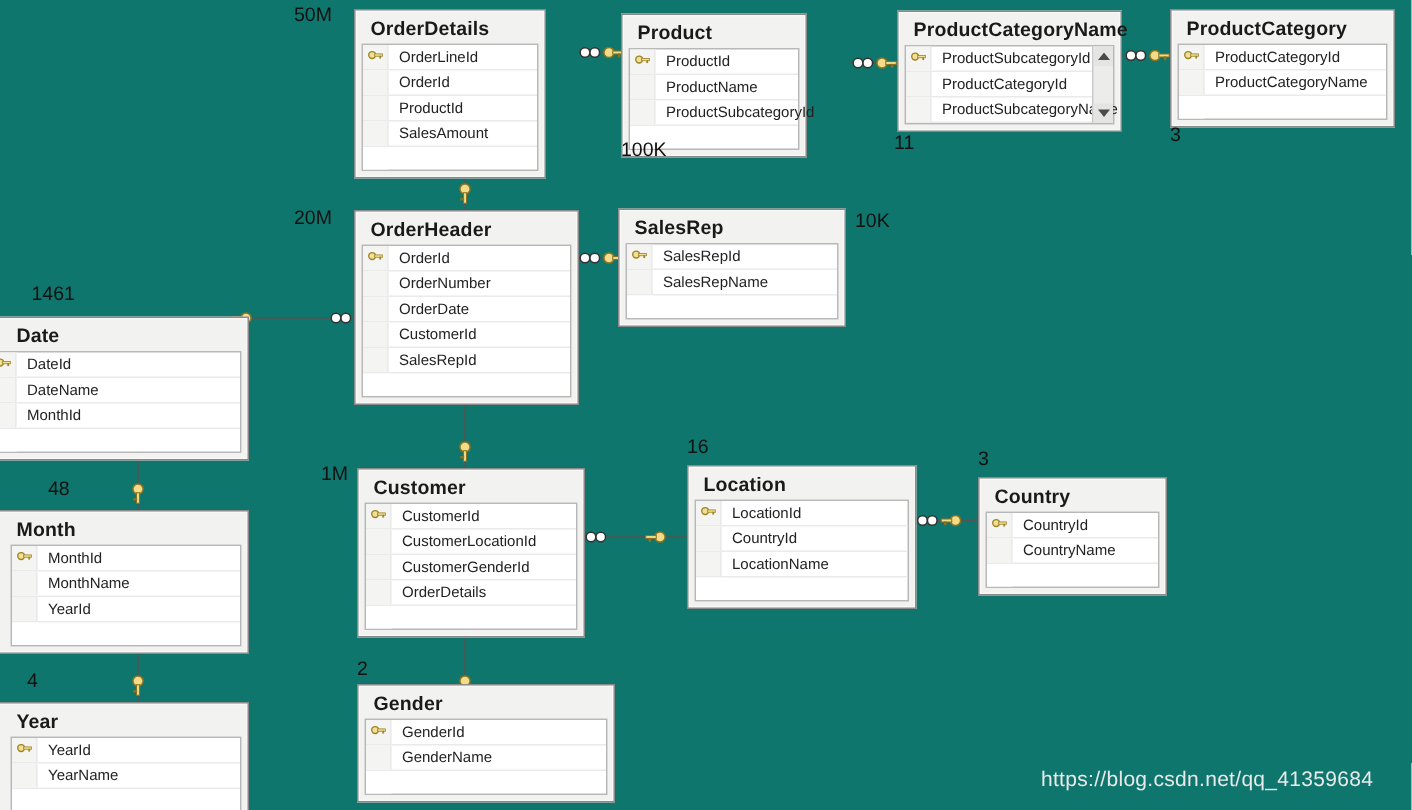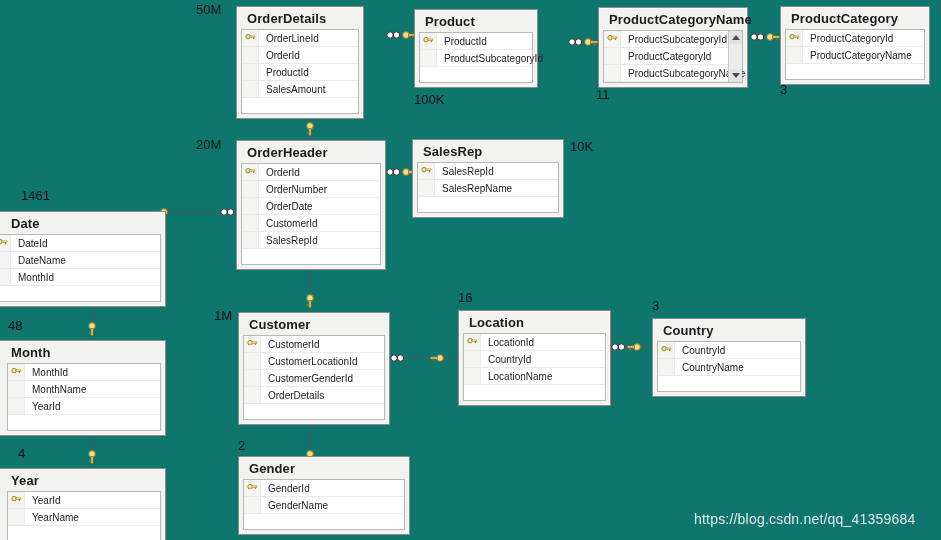--- a/index.html
+++ b/index.html
@@ -236,21 +236,21 @@
       </g>
   </svg>
 
   <div class="card-lbl" style="left:196px; top:2px;">50M</div>
   <div class="card-lbl" style="left:414px; top:92px;">100K</div>
   <div class="card-lbl" style="left:596px; top:87px;">11</div>
   <div class="card-lbl" style="left:780px; top:82px;">3</div>
   <div class="card-lbl" style="left:196px; top:137px;">20M</div>
   <div class="card-lbl" style="left:570px; top:139px;">10K</div>
   <div class="card-lbl" style="left:21px;  top:188px;">1461</div>
-  <div class="card-lbl" style="left:8px;  top:318px;text-align:right;">48</div>
+  <div class="card-lbl" style="left:32px;  top:318px;text-align:right;">48</div>
   <div class="card-lbl" style="left:18px;  top:446px;">4</div>
   <div class="card-lbl" style="left:214px; top:308px;">1M</div>
   <div class="card-lbl" style="left:458px; top:290px;">16</div>
   <div class="card-lbl" style="left:652px; top:298px;">3</div>
   <div class="card-lbl" style="left:238px; top:438px;">2</div>
 
   <div class="tbl" style="left:236px; top:6px; width:128px;">
     <div class="tbl-title">OrderDetails</div>
     <div class="tbl-body">
       <div class="frow">
@@ -288,20 +288,24 @@
       <div class="frow">
         <div class="fgut">
           <svg class="key-ico" viewBox="0 0 12 12">
               <circle cx="3.4" cy="4" r="2.5" fill="#f3df93" stroke="#9c8427" stroke-width="1"></circle>
               <rect x="5.2" y="3.2" width="5.6" height="1.7" fill="#f3df93" stroke="#9c8427" stroke-width=".6"></rect>
               <rect x="8.6" y="4.6" width="1.3" height="2" fill="#9c8427"></rect>
             </svg>
         </div>
         <div class="fname">ProductId</div>
       </div>
+      <div class="frow">
+          <div class="fgut"></div>
+          <div class="fname">ProductName</div>
+        </div>
       <div class="frow">
           <div class="fgut"></div>
           <div class="fname">ProductSubcategoryId</div>
         </div>
       <div class="frow blank">
           <div class="fgut"></div>
           <div class="fname"></div>
         </div>
     </div>
   </div>
@@ -555,21 +559,21 @@
           <div class="fgut"></div>
           <div class="fname">LocationName</div>
         </div>
       <div class="frow blank">
           <div class="fgut"></div>
           <div class="fname"></div>
         </div>
     </div>
   </div>
 
-  <div class="tbl" style="left:652px; top:318px; width:154px;">
+  <div class="tbl" style="left:652px; top:318px; width:126px;">
     <div class="tbl-title">Country</div>
     <div class="tbl-body">
       <div class="frow">
         <div class="fgut">
           <svg class="key-ico" viewBox="0 0 12 12">
               <circle cx="3.4" cy="4" r="2.5" fill="#f3df93" stroke="#9c8427" stroke-width="1"></circle>
               <rect x="5.2" y="3.2" width="5.6" height="1.7" fill="#f3df93" stroke="#9c8427" stroke-width=".6"></rect>
               <rect x="8.6" y="4.6" width="1.3" height="2" fill="#9c8427"></rect>
             </svg>
         </div>

